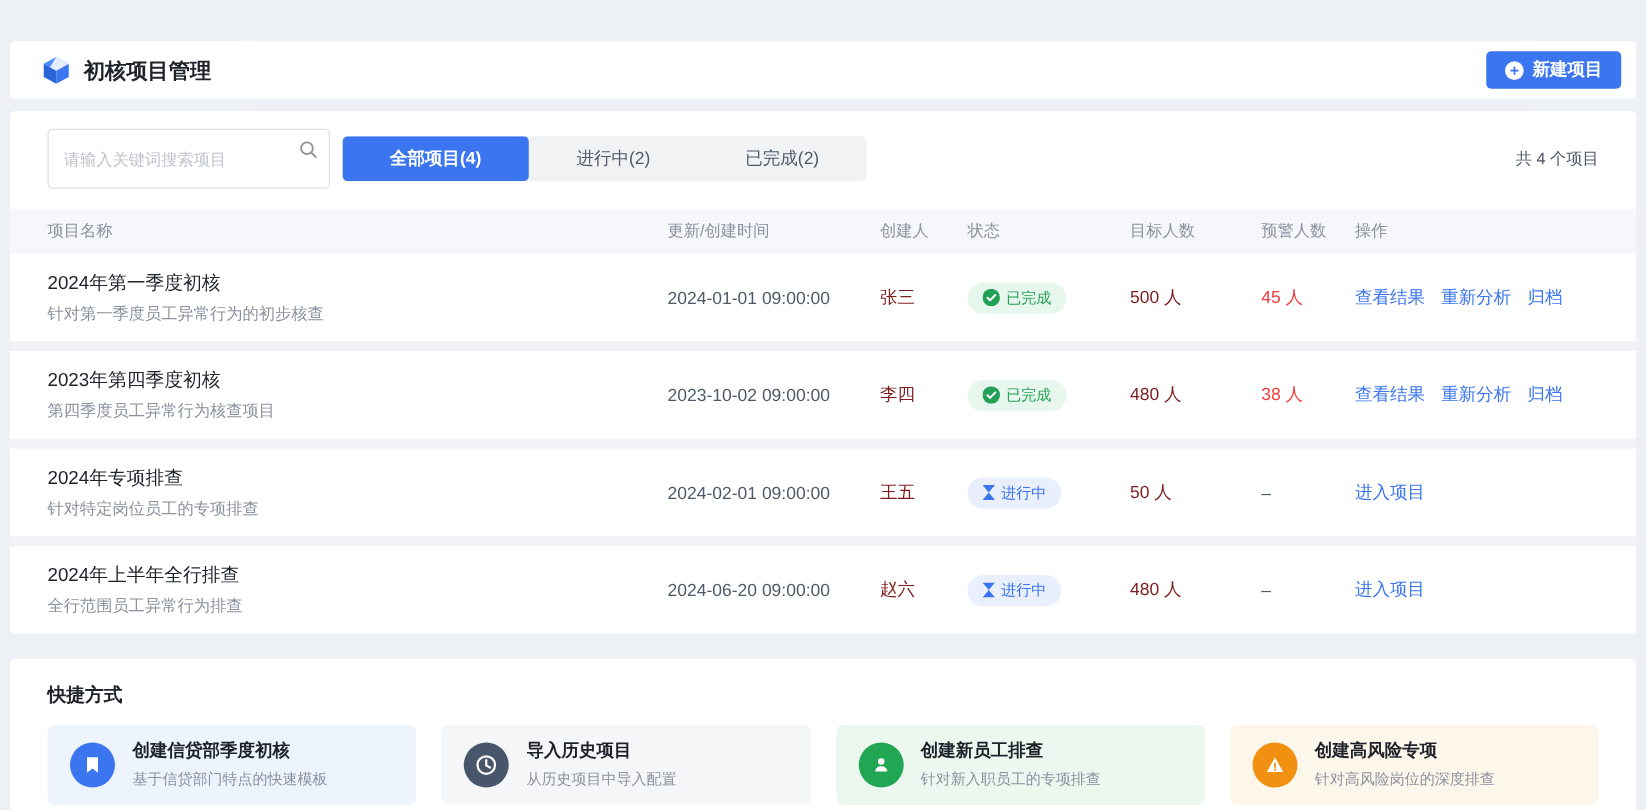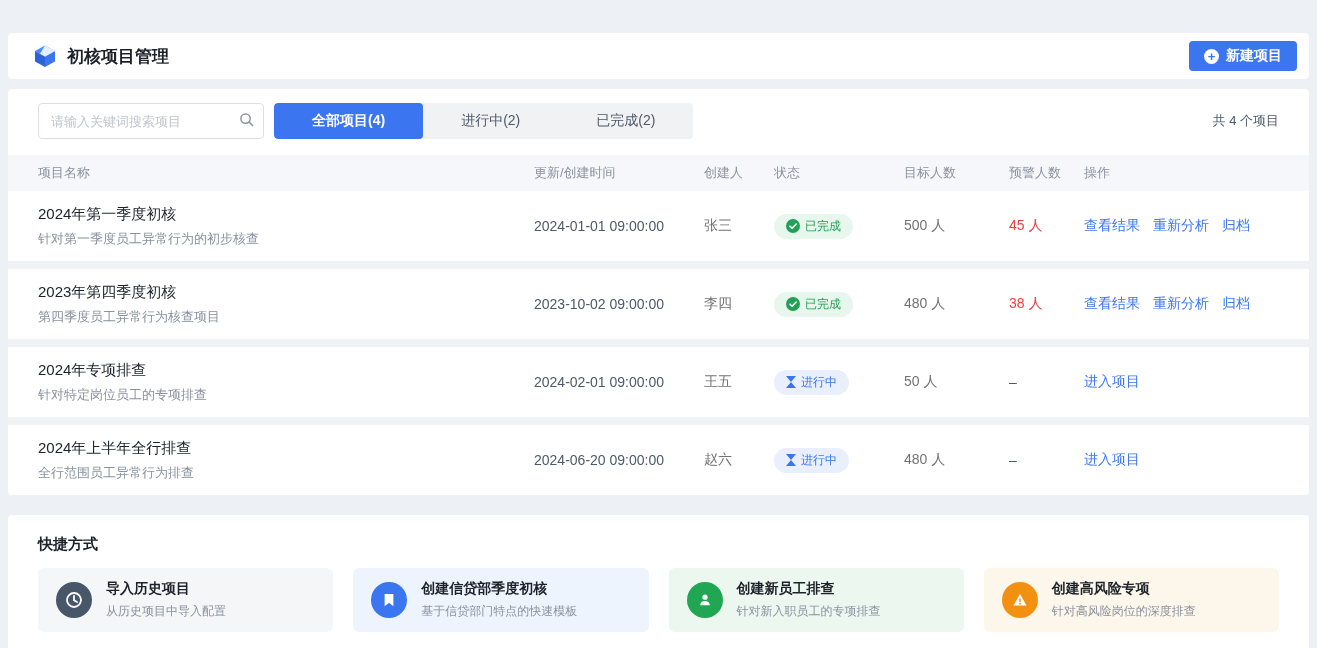--- a/index.html
+++ b/index.html
@@ -30,21 +30,21 @@
   .plus-circle {
     width: 15px; height: 15px; border-radius: 50%; background: #fff;
     color: #3b76f0; font-weight: bold; font-size: 13px; line-height: 15px;
     display: inline-flex; align-items: center; justify-content: center;
   }
   
   .main-card { background: #fff; border-radius: 4px; margin-top: 10px; padding-top: 14px; overflow: hidden; }
   .toolbar { display: flex; align-items: center; padding: 0 30px; }
   .search-box { position: relative; width: 226px; }
   .search-box input {
-    width: 100%; height: 36px; border: 1px solid #dcdfe6; border-radius: 4px;
+    width: 100%; height: 48px; border: 1px solid #dcdfe6; border-radius: 4px;
     padding: 0 32px 0 12px; font-size: 13px; color: #1d2129; outline: none;
     font-family: inherit;
   }
   .search-box input::placeholder { color: #bfc4cc; }
   .search-icon { position: absolute; right: 10px; top: 9px; width: 15px; height: 15px; cursor: pointer; }
   .tabs { display: flex; background: #f1f2f4; border-radius: 4px; margin-left: 10px; overflow: hidden; }
   .tab {
     border: none; background: transparent; padding: 9px 38px; font-size: 14px;
     color: #4e5969; cursor: pointer; border-radius: 4px; font-family: inherit;
   }
@@ -63,21 +63,21 @@
   .trow .col-name { flex-direction: column; align-items: flex-start; justify-content: center; }
   .col-time { width: 170px; }
   .col-creator { width: 70px; }
   .col-status { width: 130px; }
   .col-target { width: 105px; }
   .col-warn { width: 75px; }
   .col-actions { width: 195px; }
   .pname { font-size: 15px; font-weight: normal; color: #1d2129; }
   .pdesc { font-size: 13px; color: #8a919f; margin-top: 6px; }
   .cell-time { font-size: 14px; color: #4e5969; }
-  .cell-plain { font-size: 14px; color: #737373; }
+  .cell-plain { font-size: 14px; color: #7f1d1d; }
   .warn-red { color: #f23c3c; font-size: 14px; }
   .warn-dash { color: #4e5969; font-size: 14px; }
   .badge {
     display: inline-flex; align-items: center; gap: 5px;
     padding: 4px 12px; border-radius: 999px; font-size: 12px;
   }
   .badge.done { background: #e8f7ee; color: #22a055; }
   .badge.progress { background: #e9effd; color: #3b76f0; }
   .badge svg { display: block; }
   .action-link { color: #3b76f0; font-size: 14px; margin-right: 13px; text-decoration: none; cursor: pointer; white-space: nowrap; }
@@ -248,42 +248,42 @@
     <div class="col col-actions">
       <a class="action-link">进入项目</a>
     </div>
   </div>
 </section>
 
 <section class="quick-card">
   <h2 class="quick-title">快捷方式</h2>
   <div class="quick-row">
 
+    <div class="quick-item theme-blue">
+      <span class="qicon bg-blue">
+        <svg viewBox="0 0 16 16" width="14" height="14">
+          <path d="M3 1h10v14l-5-3.8L3 15z" fill="#fff"></path>
+        </svg>
+      </span>
+      <div class="qtext">
+        <div class="qtitle">创建信贷部季度初核</div>
+        <div class="qdesc">基于信贷部门特点的快速模板</div>
+      </div>
+    </div>
+
     <div class="quick-item theme-gray">
       <span class="qicon bg-dark">
         <svg viewBox="0 0 18 18" width="18" height="18">
           <circle cx="9" cy="9" r="7" fill="none" stroke="#fff" stroke-width="1.8"></circle>
           <path d="M9 5v4.3l3 1.7" fill="none" stroke="#fff" stroke-width="1.8" stroke-linecap="round"></path>
         </svg>
       </span>
       <div class="qtext">
         <div class="qtitle">导入历史项目</div>
         <div class="qdesc">从历史项目中导入配置</div>
-      </div>
-    </div>
-
-    <div class="quick-item theme-blue">
-      <span class="qicon bg-blue">
-        <svg viewBox="0 0 16 16" width="14" height="14">
-          <path d="M3 1h10v14l-5-3.8L3 15z" fill="#fff"></path>
-        </svg>
-      </span>
-      <div class="qtext">
-        <div class="qtitle">创建信贷部季度初核</div>
-        <div class="qdesc">基于信贷部门特点的快速模板</div>
       </div>
     </div>
 
     <div class="quick-item theme-green">
       <span class="qicon bg-green">
         <svg viewBox="0 0 16 16" width="16" height="16">
           <circle cx="8" cy="5.2" r="2.6" fill="#fff"></circle>
           <path d="M3.2 13.2c0-2.6 2.1-4.2 4.8-4.2s4.8 1.6 4.8 4.2z" fill="#fff"></path>
         </svg>
       </span>

